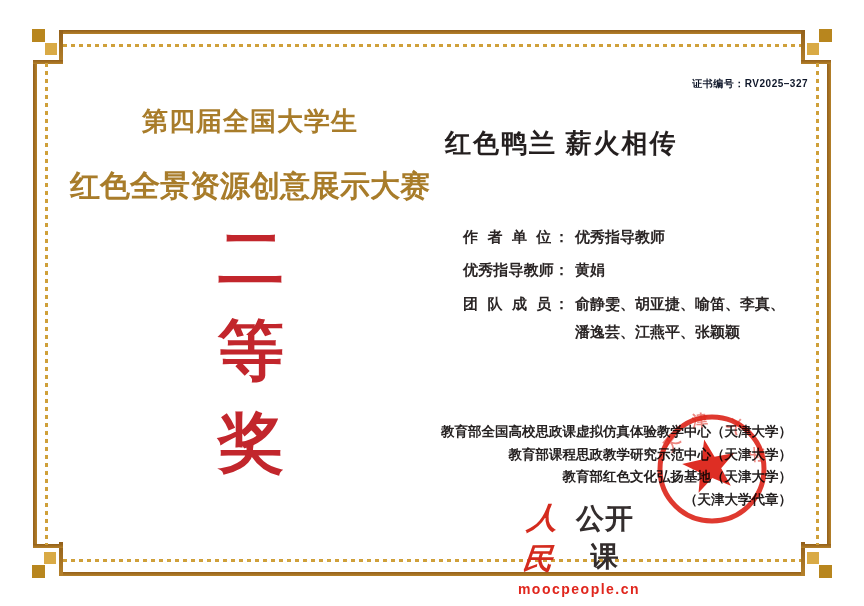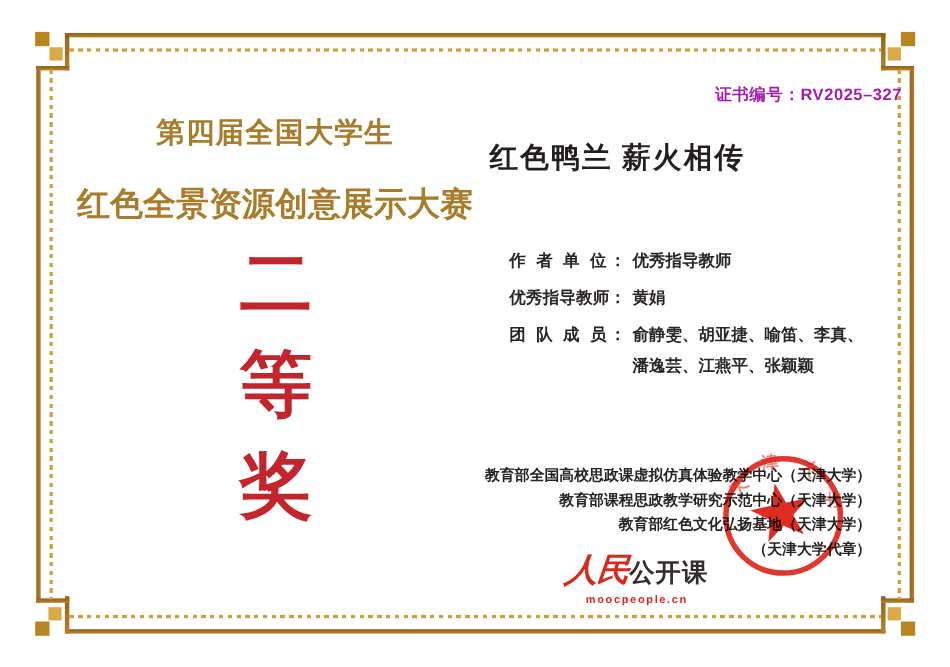--- a/index.html
+++ b/index.html
@@ -26,26 +26,26 @@
   .sq-light{width:12px;height:12px;background:#d9aa45;}
   .dash-h{position:absolute;height:3px;background:repeating-linear-gradient(90deg,#cfa03a 0 4px,rgba(0,0,0,0) 4px 8px);}
   .dash-v{position:absolute;width:3px;background:repeating-linear-gradient(180deg,#cfa03a 0 4px,rgba(0,0,0,0) 4px 8px);}
   .d-top{left:63px;right:63px;top:44px;}
   .d-bottom{left:63px;right:63px;top:559px;}
   .d-left{left:45px;top:63px;height:482px;}
   .d-right{right:45px;top:63px;height:482px;}
 
   
   .cert-no{
-    position:absolute;top:77px;right:44px;font-size:15px;font-weight:600;
-    color:#a21caf;letter-spacing:.5px;white-space:nowrap;
+    position:absolute;top:77px;right:56px;font-size:10px;font-weight:600;
+    color:#0f172a;letter-spacing:.5px;white-space:nowrap;
   }
   .comp-title{
     position:absolute;left:58px;top:104px;width:384px;text-align:center;
-    font-family:Liberation Serif, serif;font-weight:700;color:#a87c2a;
+    font-family:Liberation Sans, sans-serif;font-weight:700;color:#a87c2a;
   }
   .comp-title .l1{font-size:26px;line-height:34px;letter-spacing:1px;}
   .comp-title .l2{font-size:30px;line-height:40px;letter-spacing:0;margin-top:28px;}
   .award{
     position:absolute;left:212px;top:226px;width:78px;text-align:center;
     font-family:"Liberation Serif","DejaVu Serif",serif;font-weight:700;color:#c2262c;
   }
   .award .ch{font-size:66px;line-height:66px;margin-bottom:26px;}
   .work-title{
     position:absolute;left:445px;top:126px;
@@ -60,22 +60,22 @@
   .issuers{
     position:absolute;right:72px;top:421px;text-align:right;
     font-size:13.5px;font-weight:700;color:#262222;line-height:22.5px;white-space:nowrap;
   }
   .logo{position:absolute;left:514px;top:498px;width:130px;text-align:center;}
   .logo-row{display:flex;align-items:baseline;justify-content:center;}
   .logo-p1{
     font-family:"Liberation Serif","DejaVu Serif",serif;font-style:italic;font-weight:700;
     font-size:30px;color:#d42b1e;letter-spacing:-1px;transform:skewX(-6deg);
   }
-  .logo-p2{font-size:23px;font-weight:700;color:#332d2d;letter-spacing:1px;}
-  .logo-domain{font-size:10px;font-weight:700;color:#e0261d;letter-spacing:1.5px;margin-top:1px;}
+  .logo-p2{font-size:28px;font-weight:700;color:#332d2d;letter-spacing:1px;}
+  .logo-domain{font-size:14px;font-weight:700;color:#e0261d;letter-spacing:1.5px;margin-top:1px;}
   .seal{position:absolute;left:652px;top:410px;mix-blend-mode:multiply;}
 </style>
 </head>
 <body>
 
 <div class="stage">
 
   <div class="gl b-top"></div>
   <div class="gl b-bottom"></div>
   <div class="gl b-left"></div>

